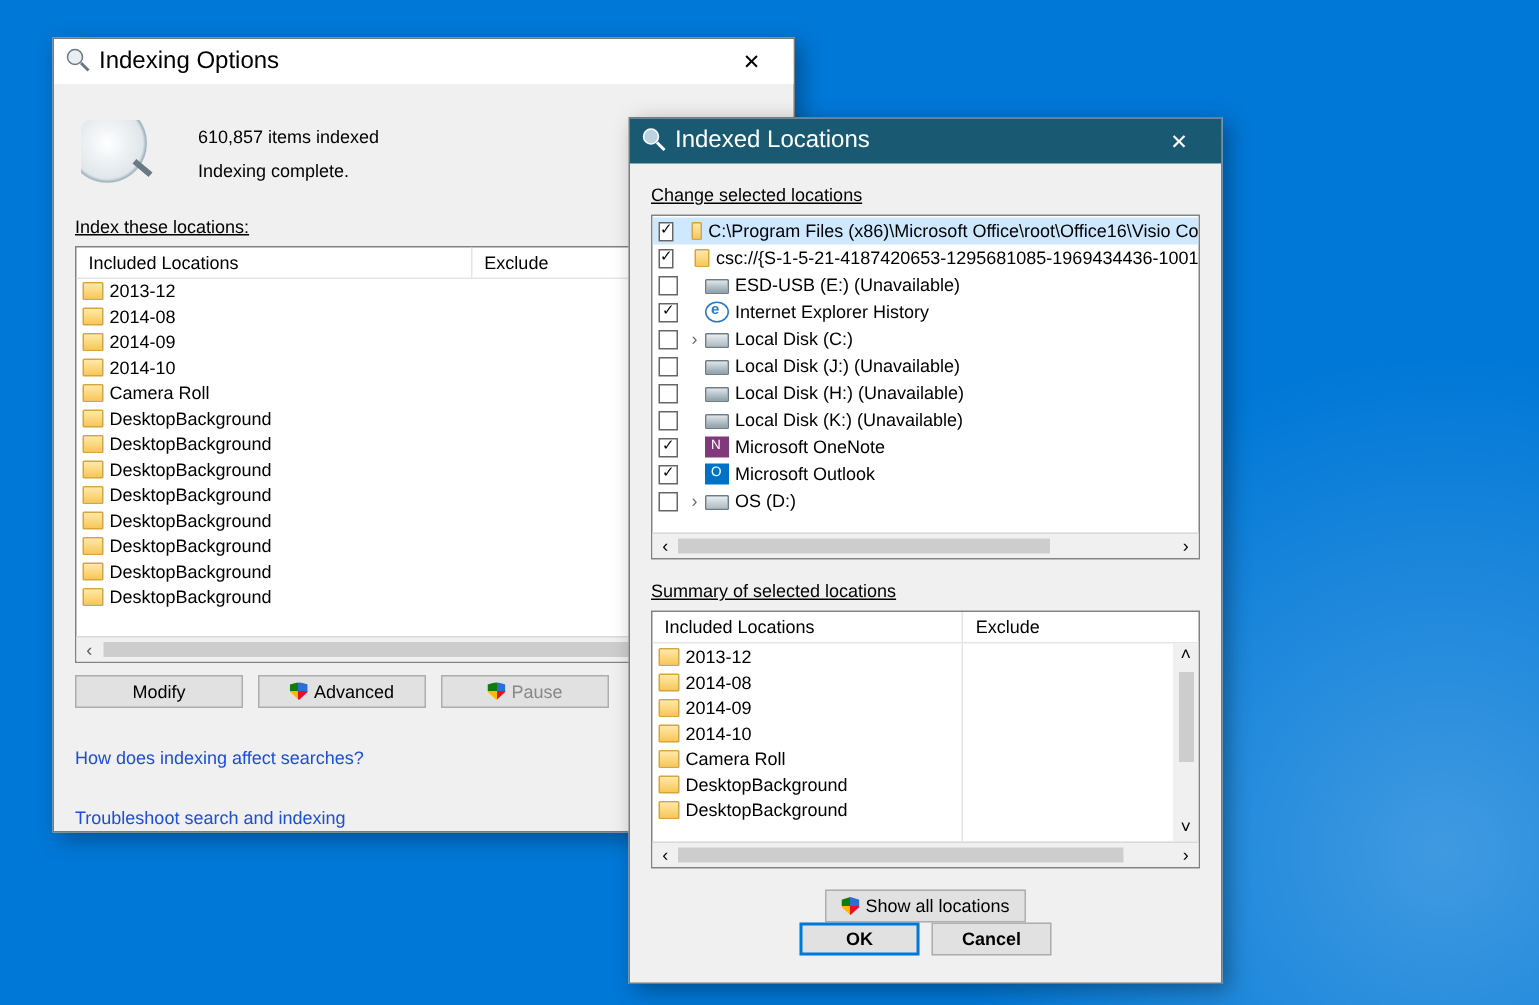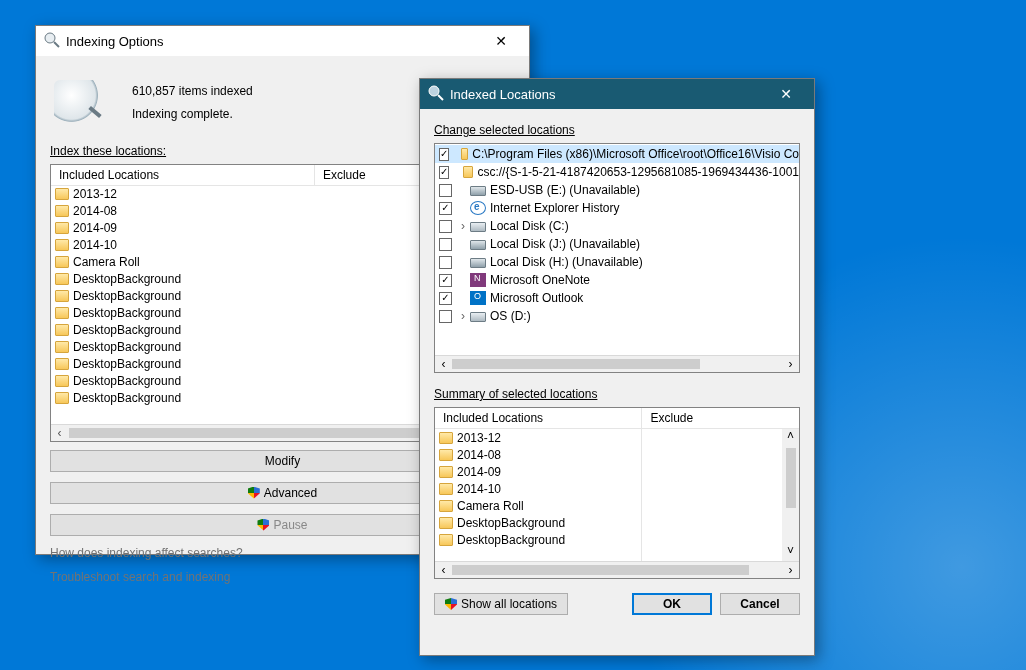--- a/index.html
+++ b/index.html
@@ -33,21 +33,21 @@
   }
   .titlebar {
     height: 30px;
     display: flex;
     align-items: center;
     padding: 0 6px 0 8px;
   }
   .titlebar.light { background: #ffffff; }
   .titlebar.dark  { background: #195a72; color: #fff; }
   .titlebar .ticon { margin-right: 6px; }
-  .titlebar .ttext { flex: 1; font-size: 13px; }
+  .titlebar .ttext { flex: 1; font-size: 16px; }
   .titlebar .closebtn {
     width: 44px; height: 28px;
     display: flex; align-items: center; justify-content: center;
     font-size: 14px;
     font-family: Arial, sans-serif;
     cursor: pointer;
   }
   .titlebar.dark .closebtn { color: #fff; }
 
   .client { padding: 16px 14px 14px 14px; }
@@ -106,38 +106,38 @@
     margin-right: 4px;
   }
   .hscroll {
     height: 17px; background: #f0f0f0;
     border-top: 1px solid #d9d9d9;
     display: flex; align-items: center;
   }
   .hscroll .arrow { width: 17px; text-align: center; color: #555; }
   .hscroll .thumb { flex: 1; height: 10px; margin: 0 1px; background: #cdcdcd; }
 
-  .button-row { display: flex; gap: 10px; margin-top: 8px; flex-direction: column; }
+  .button-row { display: flex; gap: 10px; margin-top: 8px; }
   .btn {
     min-width: 112px; padding: 3px 10px;
     background: #e1e1e1;
     border: 1px solid #adadad;
     font-size: 12px;
     display: inline-flex; align-items: center; justify-content: center;
     cursor: pointer;
   }
   .btn.disabled { color: #888; }
   .shield { display:inline-block; width:12px; height:12px; margin-right:4px; position:relative; }
   .shield::before{
     content:""; position:absolute; inset:0;
     background: conic-gradient(#2a6fd6 0 25%, #e81123 0 50%, #ffb900 0 75%, #107c10 0 100%);
     clip-path: polygon(50% 0, 100% 15%, 100% 55%, 50% 100%, 0 55%, 0 15%);
   }
 
-  a.faq { color: #737373; text-decoration: none; display: inline-block; margin-top: 10px; }
+  a.faq { color: #1d4ed8; text-decoration: none; display: inline-block; margin-top: 26px; }
 
   
   #win-indexloc { left: 419px; top: 78px; width: 396px; height: 578px; }
   #win-indexloc .client { padding: 10px 14px 12px 14px; }
 
   .tree-frame {
     background:#fff; border:1px solid #828282;
     height: 230px; display:flex; flex-direction:column;
   }
   .tree-body { flex:1; overflow:hidden; padding-top: 1px; }
@@ -179,21 +179,21 @@
   .summary-list .row{ display:flex; align-items:center; height:17px; padding-left:4px; white-space:nowrap;}
   .summary-vscroll{ width:17px; background:#f0f0f0; display:flex; flex-direction:column; align-items:center;}
   .summary-vscroll .arrow{ height:17px; width:100%; text-align:center; color:#000;}
   .summary-vscroll .thumb{ width:10px; height:60px; background:#cdcdcd; margin-top:2px;}
 
   .summary-headers{ display:flex; border-bottom:1px solid #e5e5e5; }
   .summary-headers > div{ padding:3px 8px; }
   .summary-headers .incl{ width:57%; border-right:1px solid #e5e5e5;}
   .summary-headers .excl{ flex:1; }
 
-  .loc-buttons { display:flex; justify-content:space-between; margin-top:14px; align-items:center;}
+  .loc-buttons { display:flex; justify-content:space-between; margin-top:14px; align-items:center;flex-direction:column;}
   .loc-buttons .right { display:flex; gap:8px; }
   .btn.small{ min-width:80px;font-weight:bold; }
   .btn.default{ border:2px solid #0078d7; padding:2px 9px; }
 
   .tree-hscroll2 { height:17px; background:#f0f0f0; border-top:1px solid #d9d9d9; display:flex; align-items:center;}
   .tree-hscroll2 .arrow{ width:17px; text-align:center; color:#000;}
   .tree-hscroll2 .track{ flex:1; height:17px; position:relative; }
   .tree-hscroll2 .thumb{ position:absolute; left:0; top:3px; width:90%; height:10px; background:#cdcdcd;}
 </style>
 </head>
@@ -360,20 +360,26 @@
             <span class="ic drive"></span>
             <span>Local Disk (J:) (Unavailable)</span>
           </div>
           <div class="tree-row">
             <span class="chk"></span>
             <span class="expando"></span>
             <span class="ic drive"></span>
             <span>Local Disk (H:) (Unavailable)</span>
           </div>
           <div class="tree-row">
+            <span class="chk"></span>
+            <span class="expando"></span>
+            <span class="ic drive"></span>
+            <span>Local Disk (K:) (Unavailable)</span>
+          </div>
+          <div class="tree-row">
             <span class="chk">✓</span>
             <span class="expando"></span>
             <span class="ic onenote"></span>
             <span>Microsoft OneNote</span>
           </div>
           <div class="tree-row">
             <span class="chk">✓</span>
             <span class="expando"></span>
             <span class="ic outlook"></span>
             <span>Microsoft Outlook</span>

